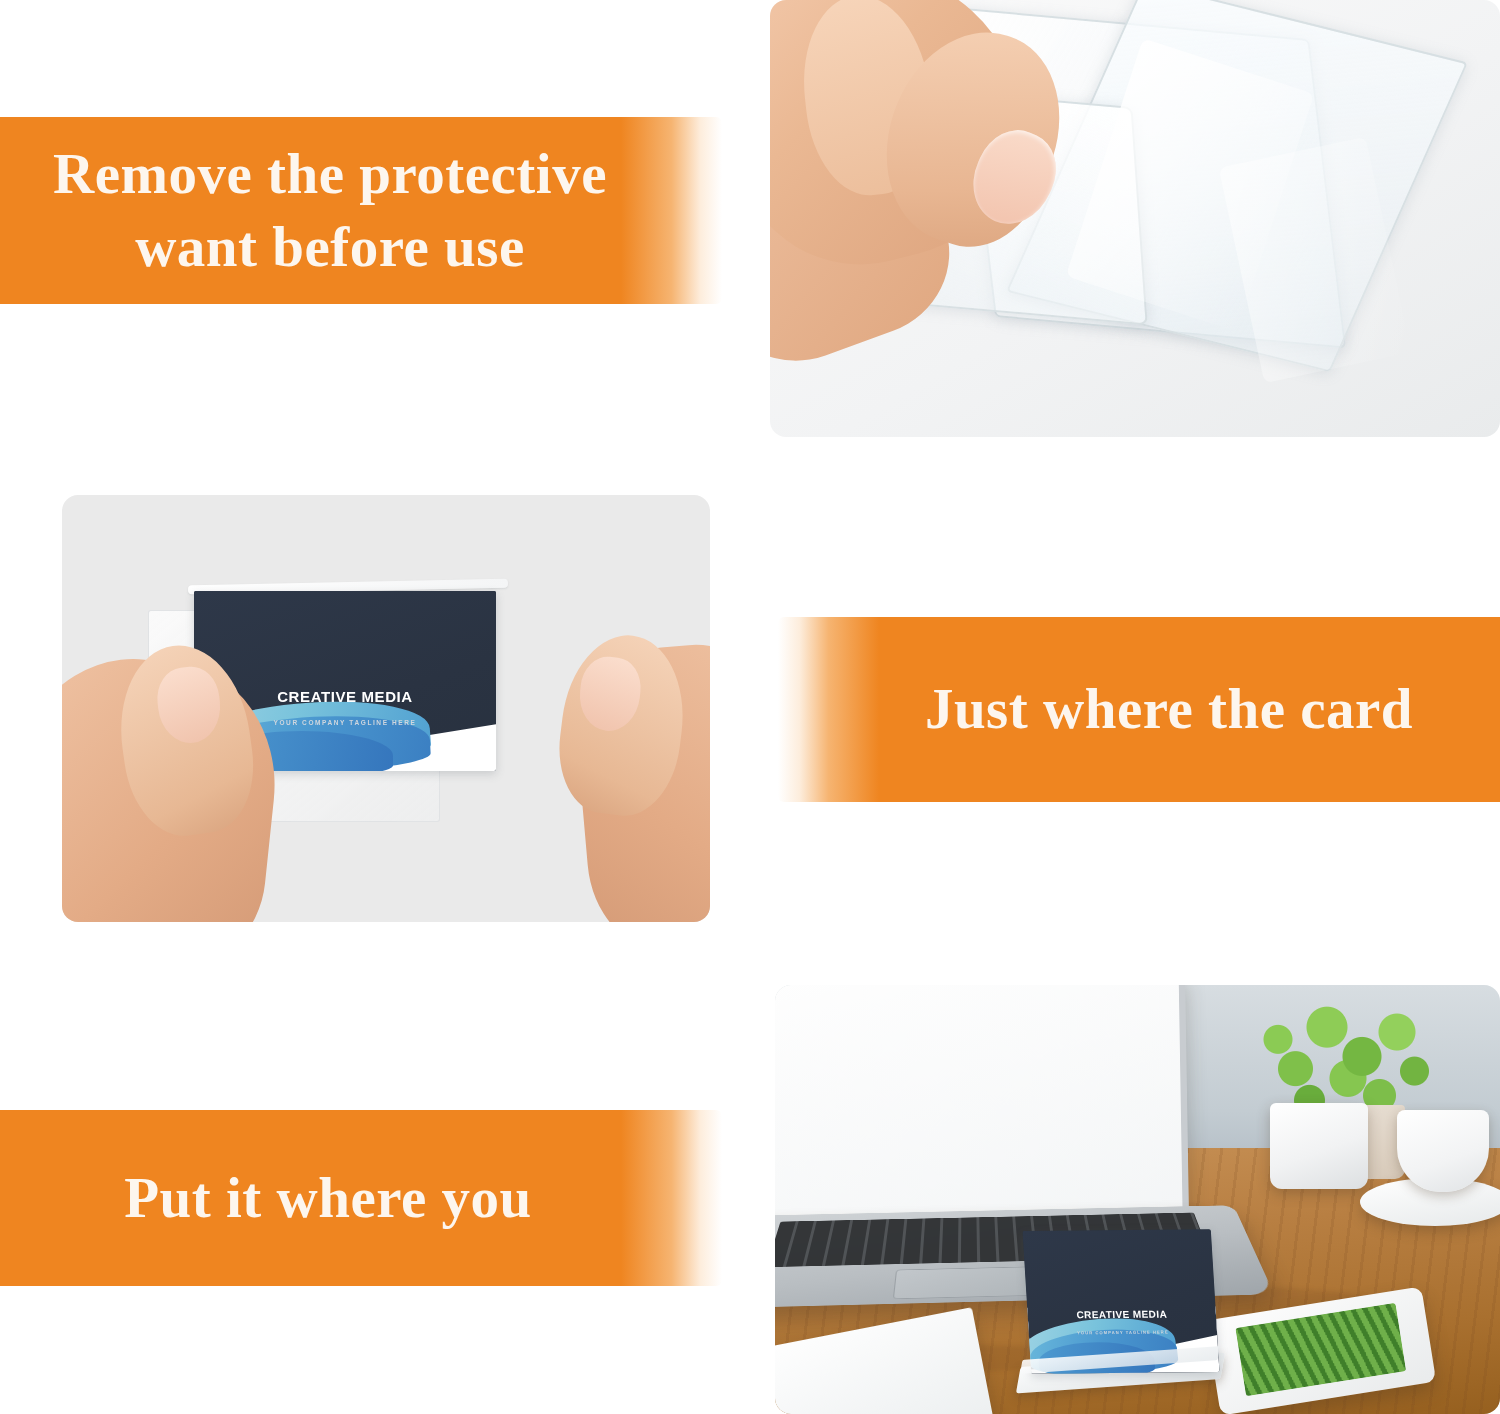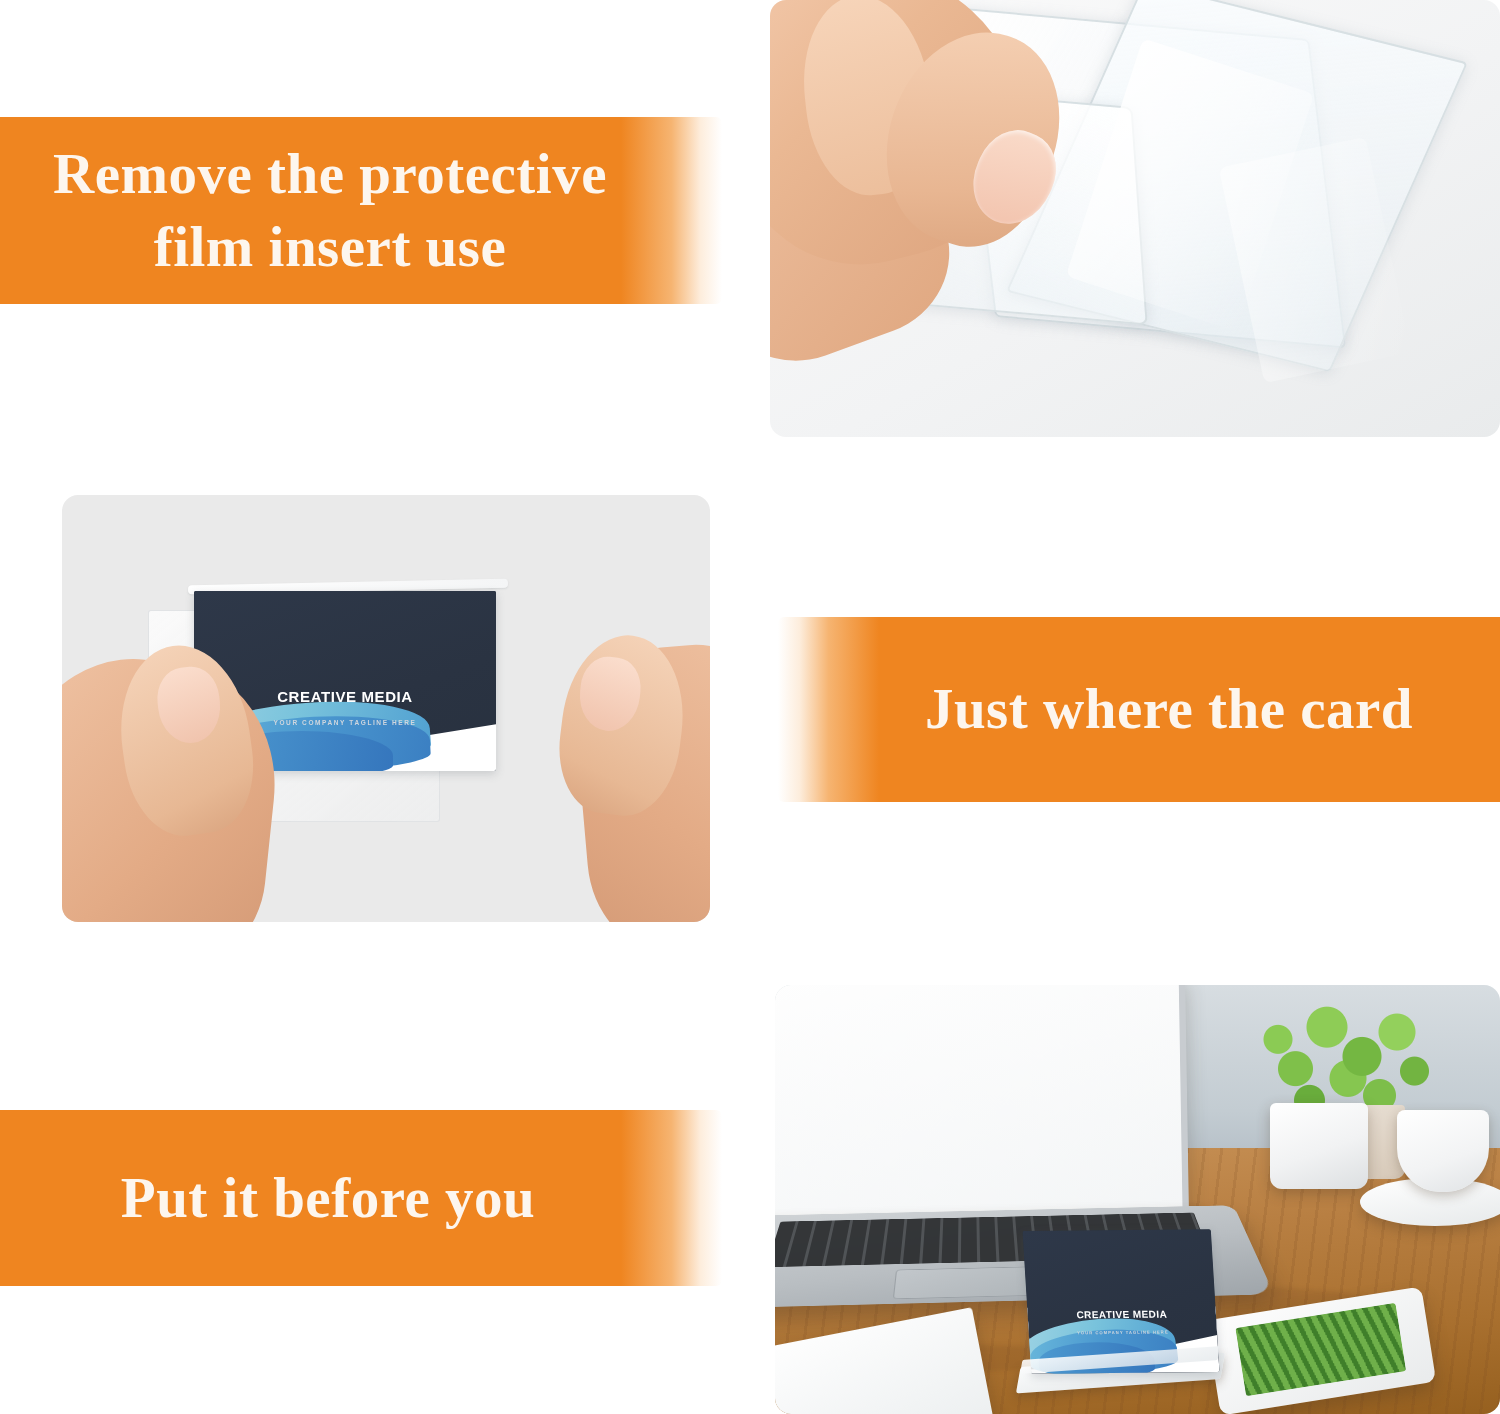--- a/index.html
+++ b/index.html
@@ -483,21 +483,21 @@
   }
 </style>
 </head>
 <body>
 
 <div class="page">
 
   <div class="banner" id="banner-remove-film">
     <div class="banner-text">
       <span>Remove the protective</span><br>
-      <span>film insert use</span>
+      <span>want before use</span>
     </div>
   </div>
 
   <div class="photo" id="photo-peel-film">
     <div class="film-sheet film-a"></div>
     <div class="film-sheet film-b"></div>
     <div class="film-sheet film-c"></div>
     <div class="film-glint" style="left:330px;top:60px;width:180px;height:250px;transform:rotate(18deg);border-radius:8px;"></div>
     <div class="film-glint" style="left:470px;top:150px;width:150px;height:220px;transform:rotate(-12deg);border-radius:8px;opacity:.6;"></div>
     <div class="handA handA-wrist"></div>
@@ -530,21 +530,21 @@
   </div>
 
   <div class="banner" id="banner-insert-card">
     <div class="banner-text">
       <span>Just where the card</span><br>
     </div>
   </div>
 
   <div class="banner" id="banner-put-it">
     <div class="banner-text">
-      <span>Put it before you</span><br>
+      <span>Put it where you</span><br>
     </div>
   </div>
 
   <div class="photo" id="photo-desk">
     <div class="desk-wall"></div>
     <div class="desk-wood">
       <div class="wood-grain" style="left:18%;top:18%;width:42%;height:12%;"></div>
       <div class="wood-grain" style="left:34%;top:52%;width:50%;height:14%;"></div>
       <div class="wood-grain" style="left:6%;top:74%;width:38%;height:10%;"></div>
     </div>

